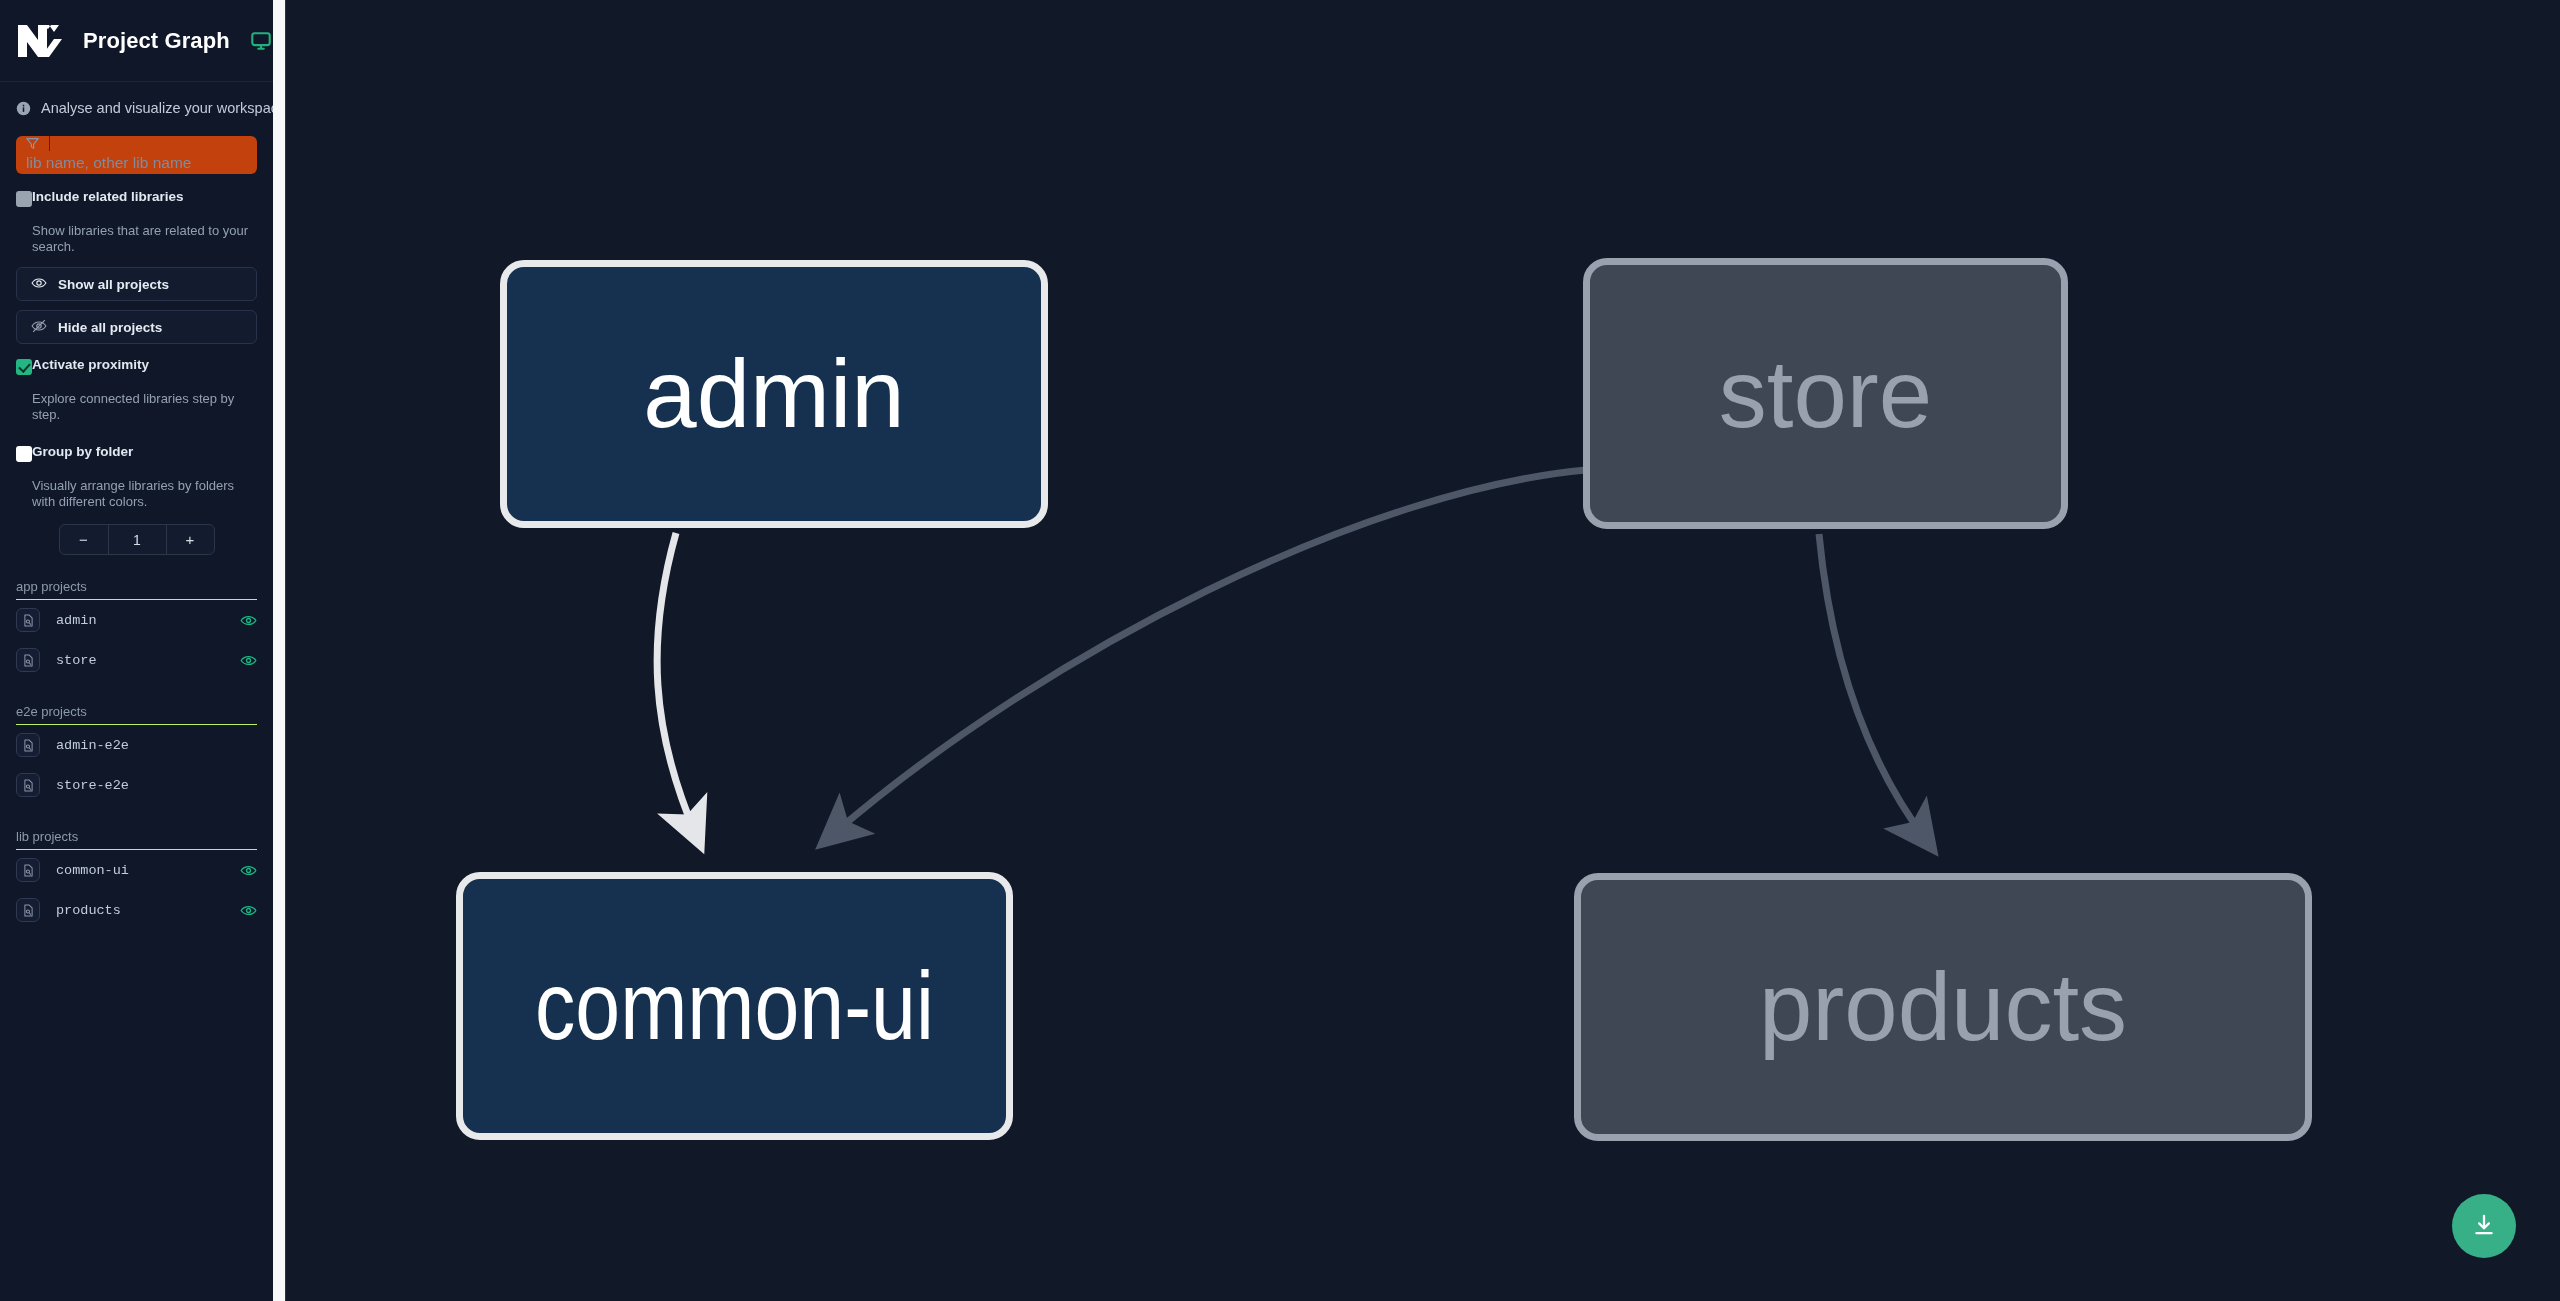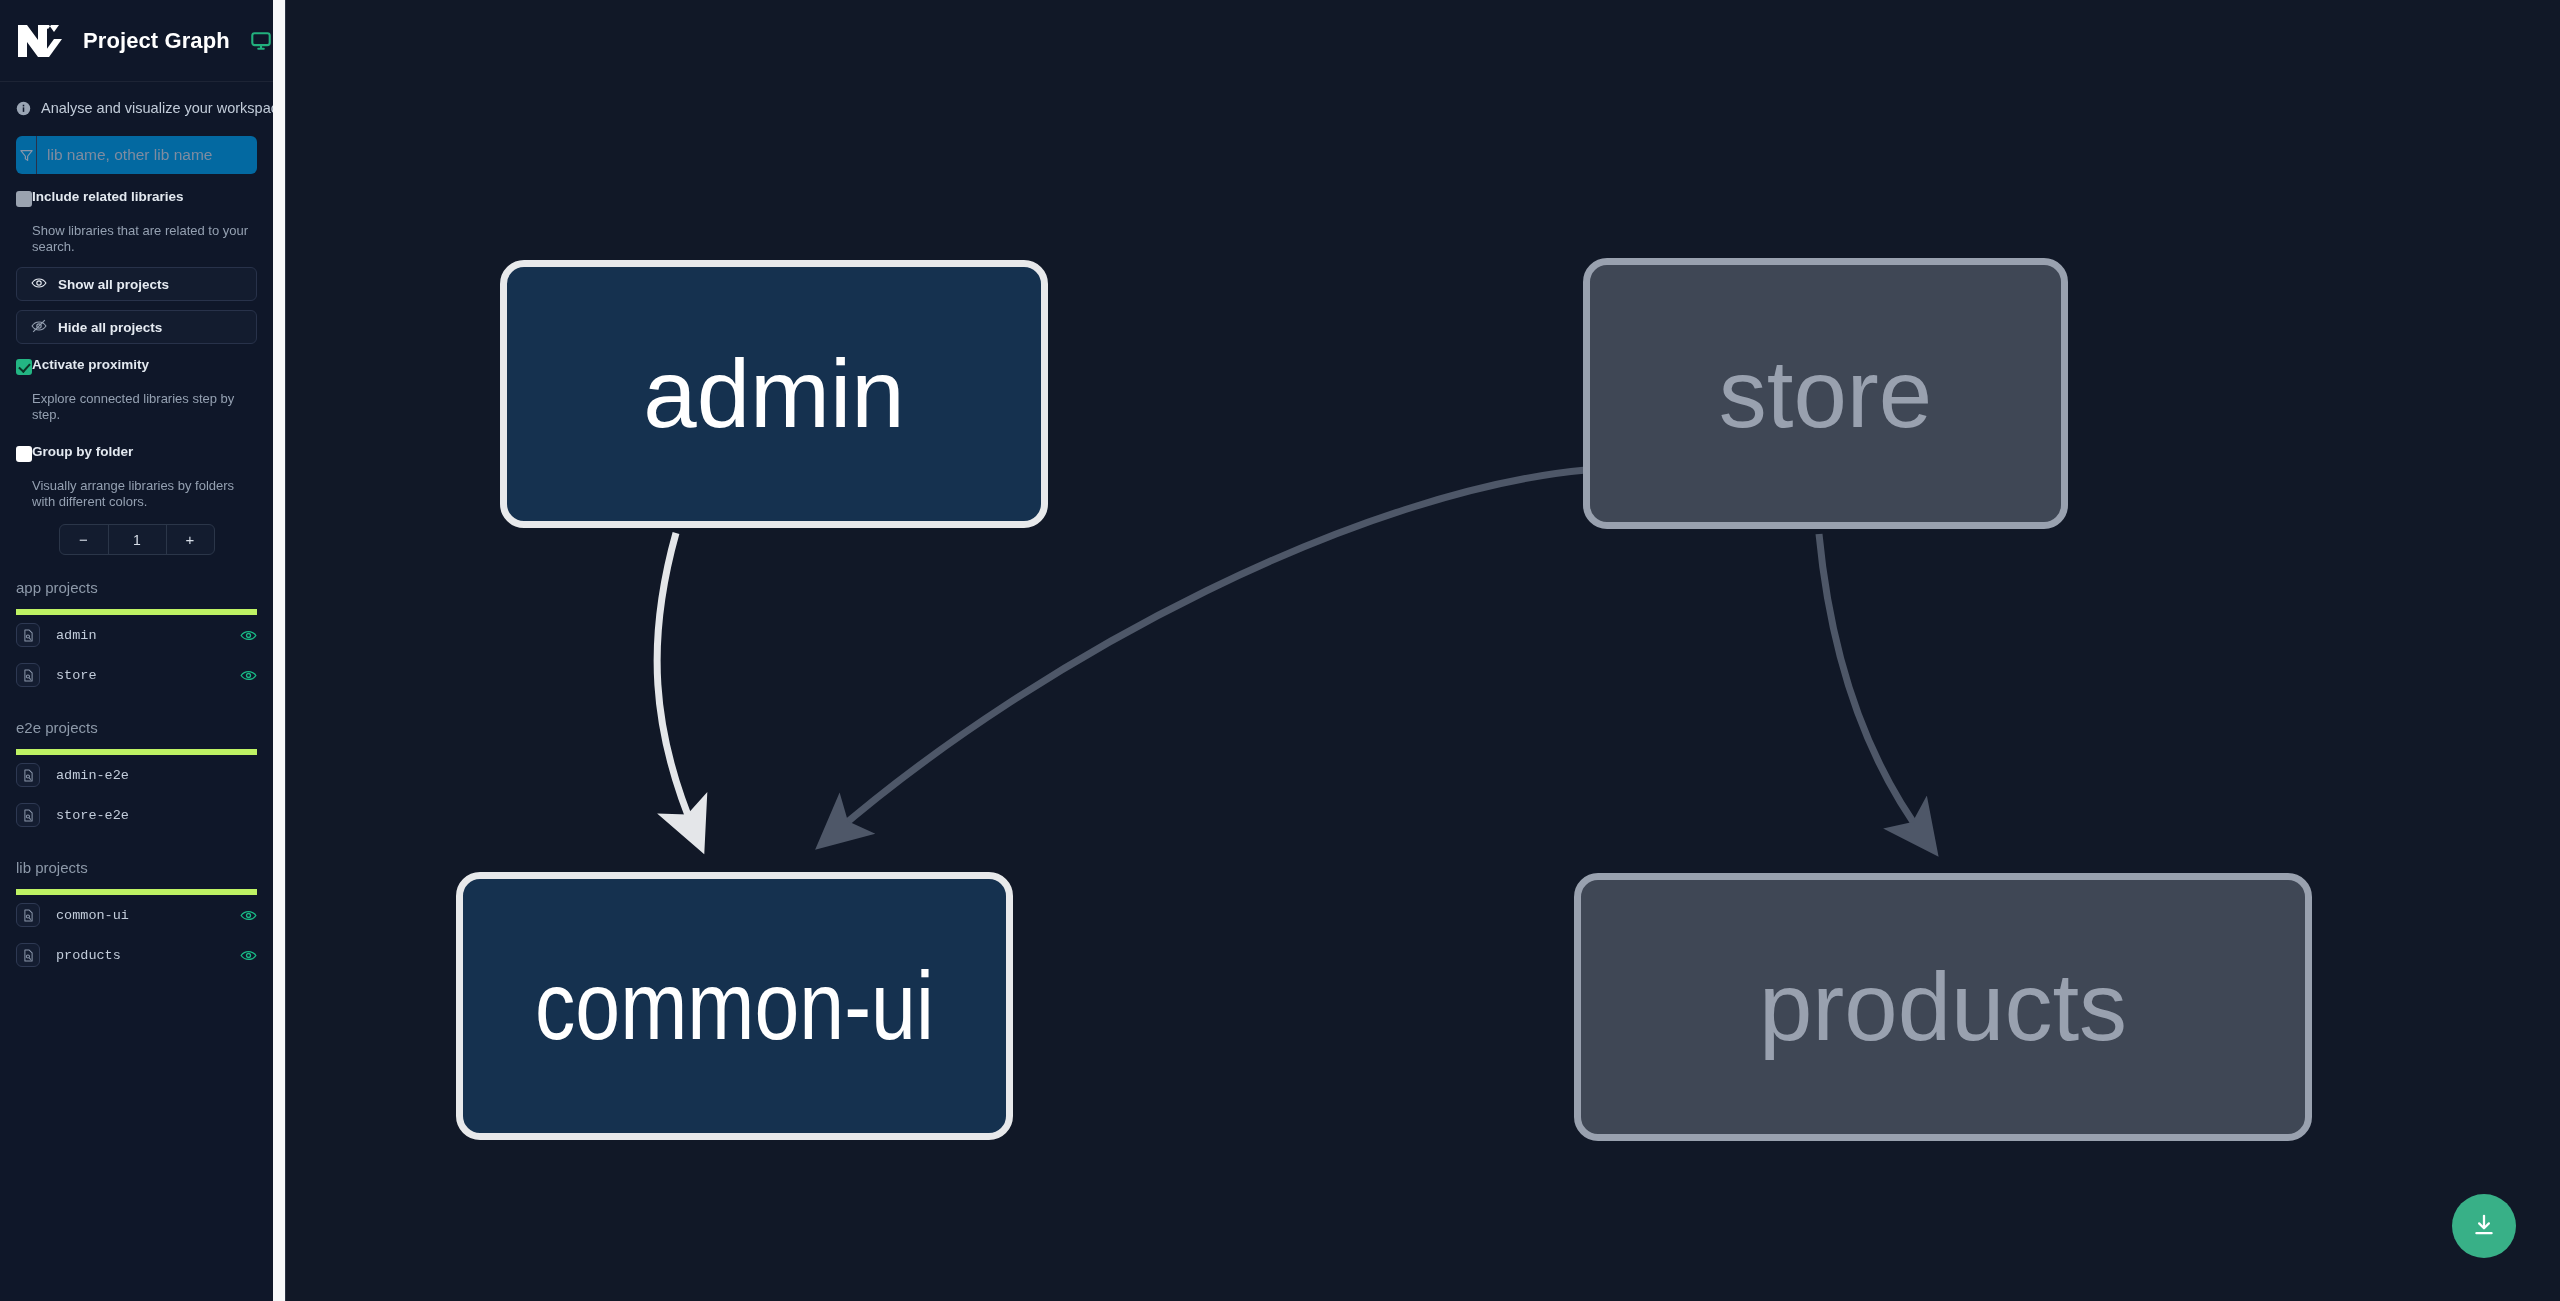--- a/index.html
+++ b/index.html
@@ -45,23 +45,24 @@
   }
   .sb-subtitle .info-icon { width: 15px; height: 15px; flex: 0 0 15px; }
   .sb-subtitle span {
     font-size: 14.5px; color: #c2ccd9; white-space: nowrap;
   }
 
   .search-row { padding: 12px 16px 0 16px; }
   .search-box {
     display: flex; align-items: stretch;
     height: 38px;
-    background: #0369a1;
+    background: #c2410c;
     border-radius: 6px;
     overflow: hidden;
+    flex-direction: column;
   }
   .search-icon-wrap {
     width: 34px; display: flex; align-items: center; justify-content: center;
     border-right: 1px solid #28324a;
   }
   .search-input {
     flex: 1; background: transparent; border: 0; outline: none;
     color: #dbe3ec; font-size: 15.5px;
     font-family: "Liberation Sans", sans-serif;
     padding: 0 10px;
@@ -110,23 +111,23 @@
     display: flex; align-items: center; justify-content: center;
     color: #d7dee8; font-size: 15px;
     width: 48px; cursor: pointer;
     font-family: "Liberation Sans", sans-serif;
   }
   .stepper > div + div { border-left: 1px solid #2b3649; }
   .stepper .val { width: 58px; cursor: default; font-size: 14px; }
 
   .group { padding: 0 16px; }
   .group-head {
-    font-size: 15px; color: #8d99a9; font-weight: normal;
-    padding-top: 24px; padding-bottom: 13px;
-    border-bottom: 6px solid #bef264;
+    font-size: 13px; color: #8d99a9; font-weight: normal;
+    padding-top: 24px; padding-bottom: 5px;
+    border-bottom: 1px solid #bef264;
   }
   .proj-row {
     display: flex; align-items: center;
     height: 40px; gap: 16px;
     cursor: pointer;
   }
   .proj-icon {
     width: 24px; height: 24px; flex: 0 0 24px;
     border: 1px solid #2e3953; border-radius: 6px;
     display: flex; align-items: center; justify-content: center;

